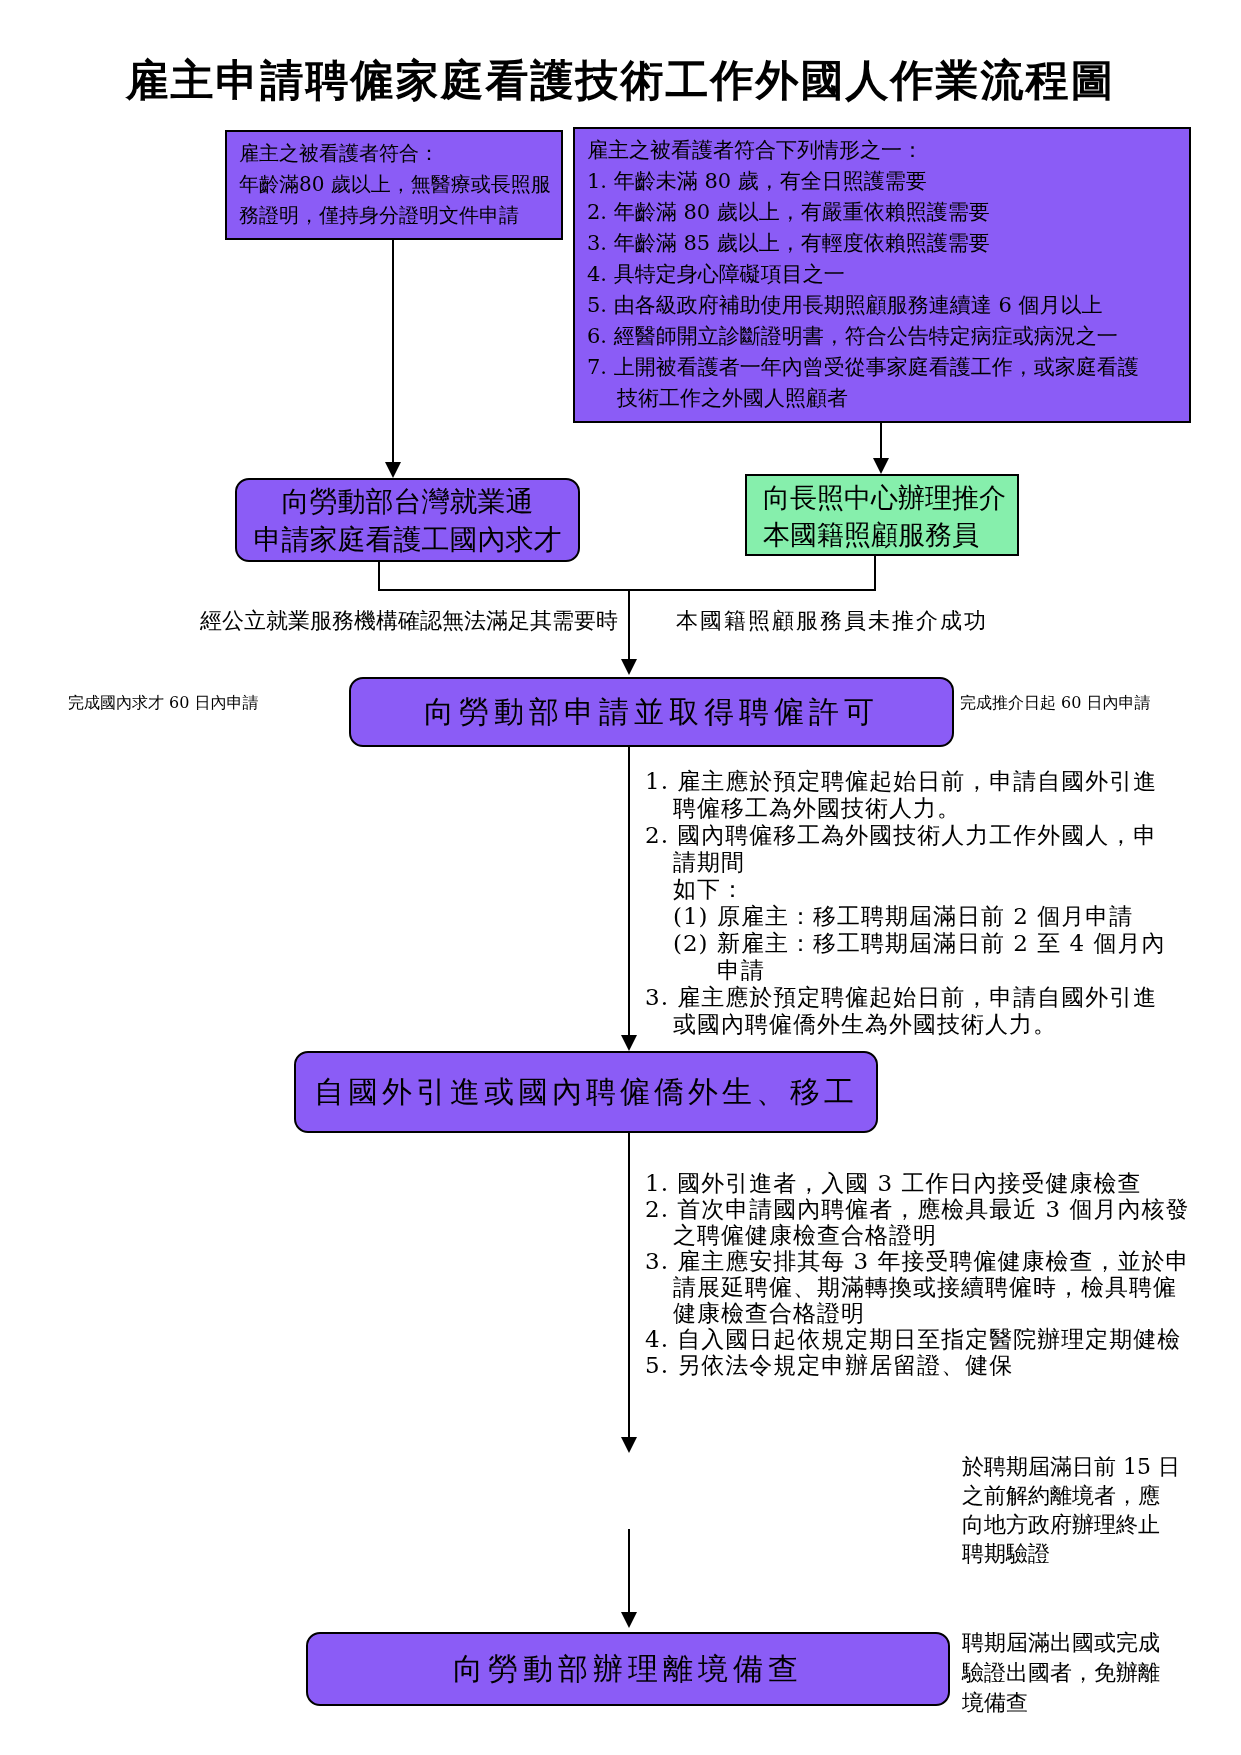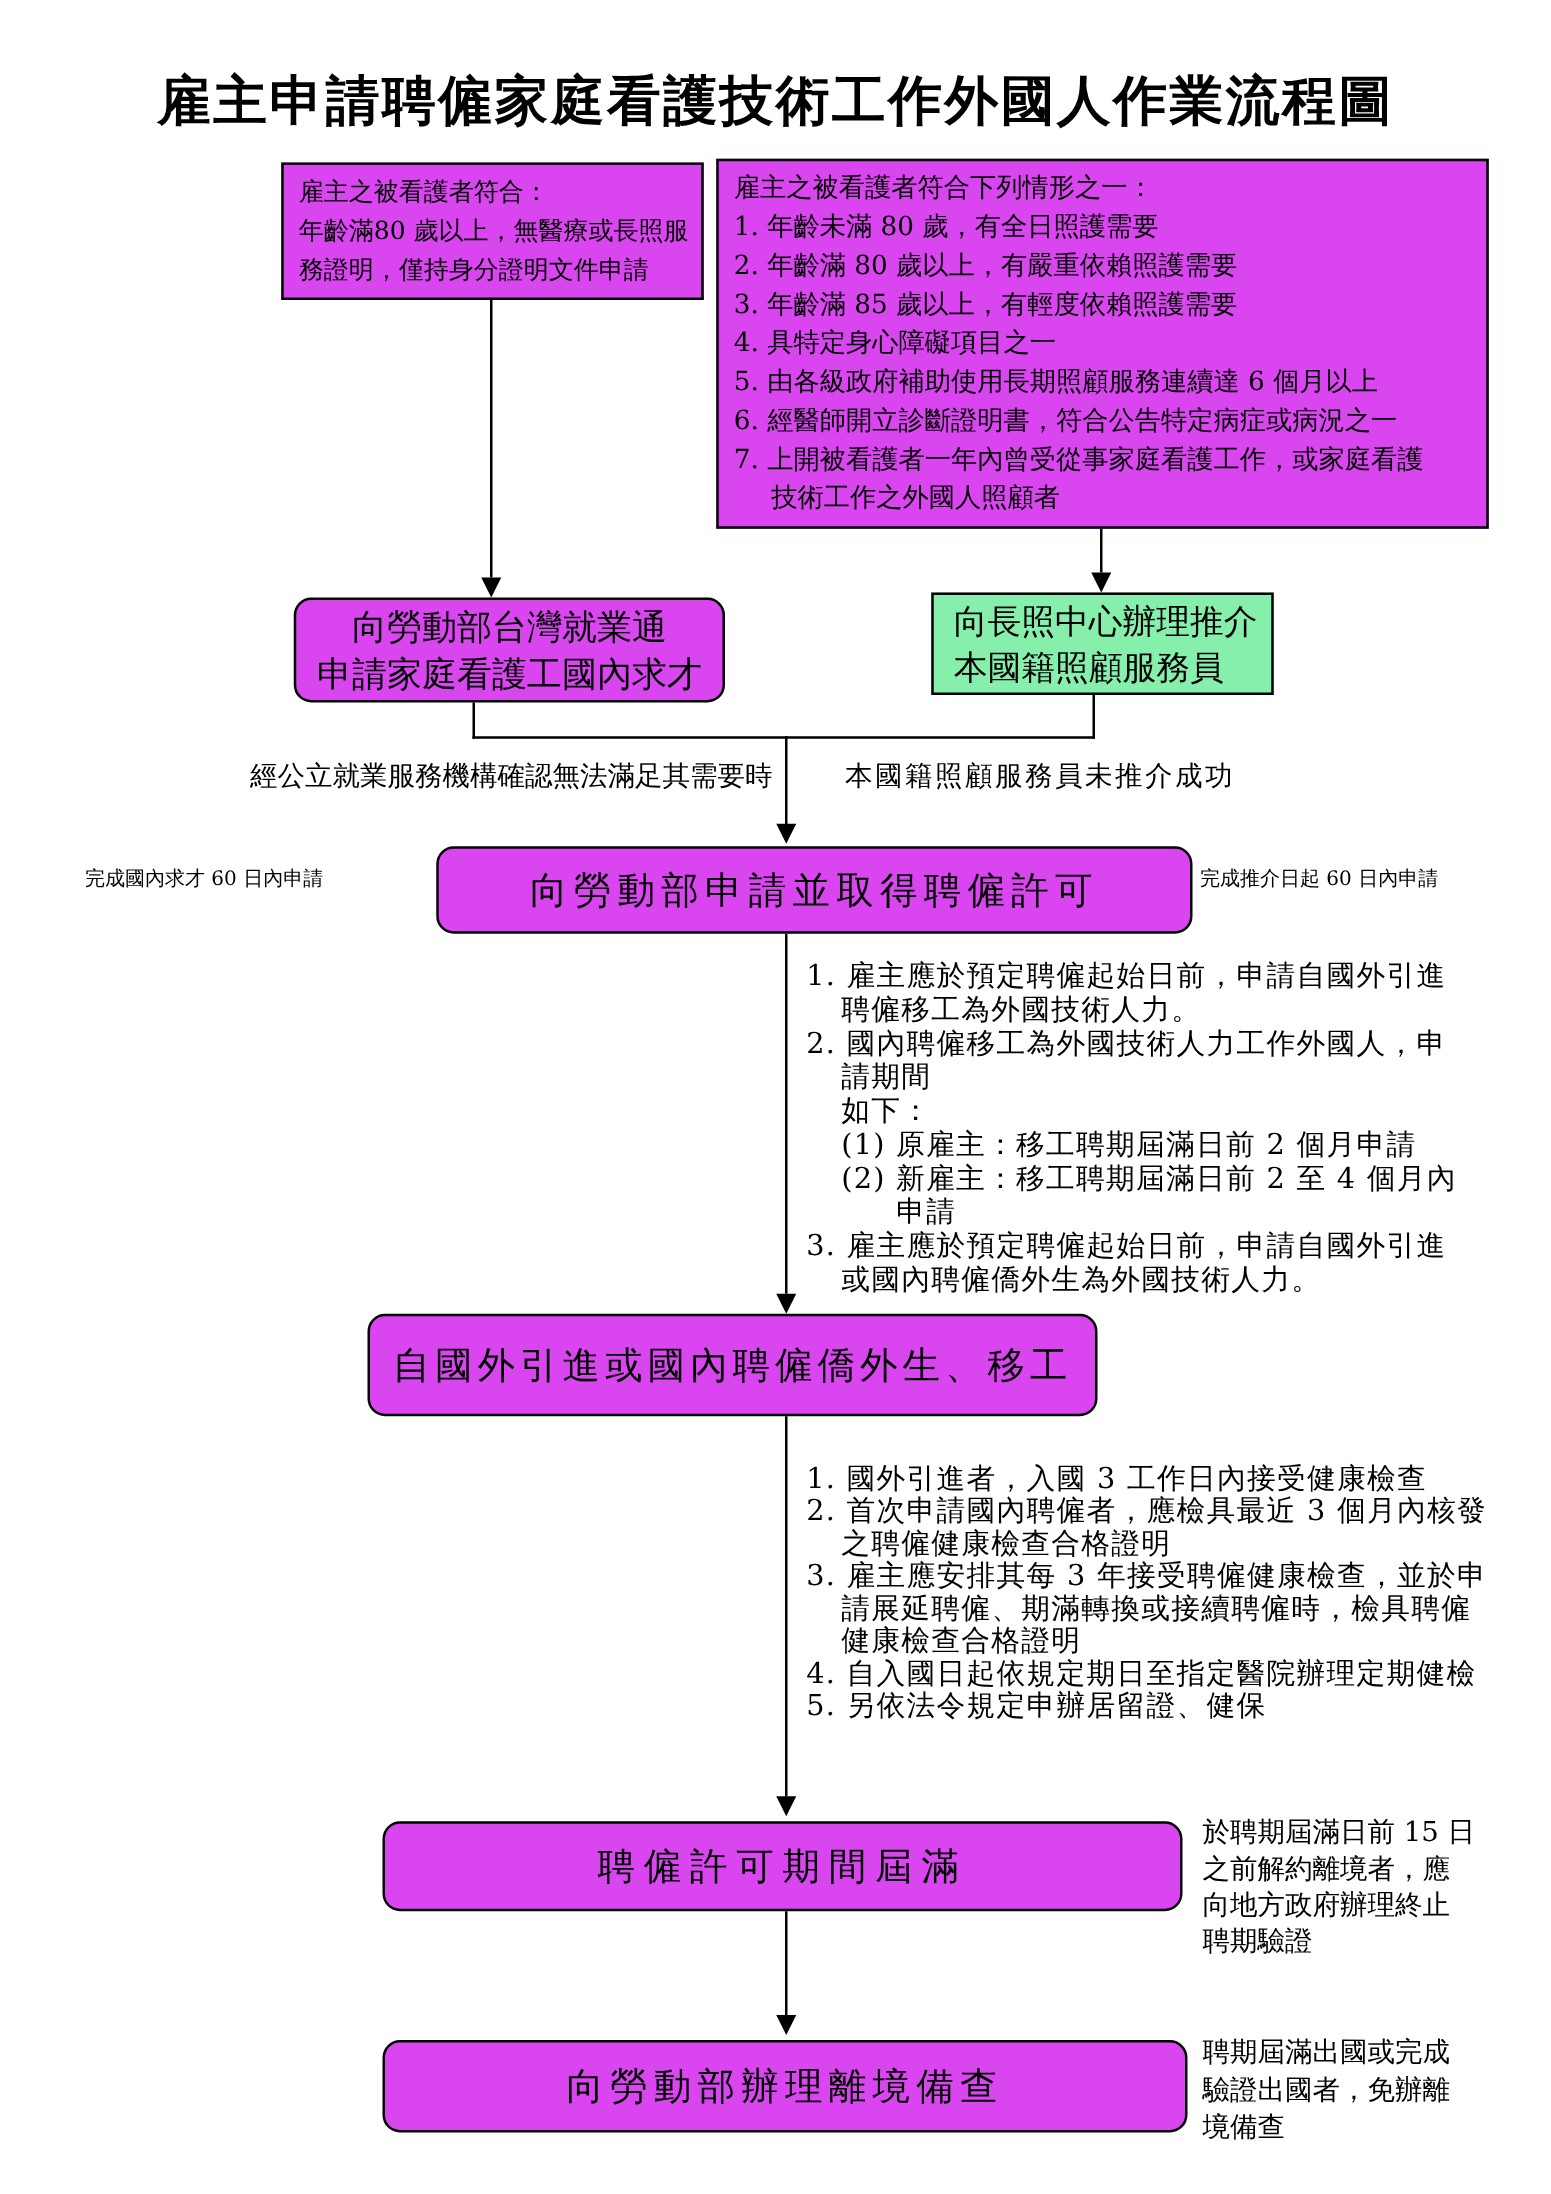--- a/index.html
+++ b/index.html
@@ -6,21 +6,21 @@
   .page{
     position:relative; width:1241px; height:1755px; background:#ffffff;
     font-family:"DejaVu Serif","Liberation Serif",serif; color:#000;
     overflow:hidden;
   }
   .title{
     position:absolute; top:52px; left:0; width:100%;
     text-align:center; font-size:43px; font-weight:bold; letter-spacing:2px;
   }
   .box{
-    position:absolute; border:2px solid #000; background:#d946ef; box-sizing:border-box;
+    position:absolute; border:2px solid #000; background:#8b5cf6; box-sizing:border-box;
   }
   .center-box{ display:flex; flex-direction:column; justify-content:center; text-align:center;border-radius:14px; }
   .big{ font-size:30px; }
   .v{ position:absolute; width:2px; background:#000; }
   .h{ position:absolute; height:2px; background:#000; }
   .ah{ position:absolute; width:0; height:0;
        border-left:8px solid transparent; border-right:8px solid transparent;
        border-top:16px solid #000; }
   .lbl{ position:absolute; white-space:nowrap; }
   .tline{ white-space:nowrap; }
@@ -125,23 +125,20 @@
     <div class="tline">1. 國外引進者，入國 3 工作日內接受健康檢查</div>
     <div class="tline">2. 首次申請國內聘僱者，應檢具最近 3 個月內核發</div>
     <div class="tline ind1">之聘僱健康檢查合格證明</div>
     <div class="tline">3. 雇主應安排其每 3 年接受聘僱健康檢查，並於申</div>
     <div class="tline ind1">請展延聘僱、期滿轉換或接續聘僱時，檢具聘僱</div>
     <div class="tline ind1">健康檢查合格證明</div>
     <div class="tline">4. 自入國日起依規定期日至指定醫院辦理定期健檢</div>
     <div class="tline">5. 另依法令規定申辦居留證、健保</div>
   </div>
 
-  <div class="box center-box big" id="boxG">
-    <div class="tline">聘僱許可期間屆滿</div>
-  </div>
   <div class="sidenote" id="noteG">
     <div class="tline">於聘期屆滿日前 15 日</div>
     <div class="tline">之前解約離境者，應</div>
     <div class="tline">向地方政府辦理終止</div>
     <div class="tline">聘期驗證</div>
   </div>
 
   <div class="v" style="left:628px;top:1529px;height:83px;"></div>
   <div class="ah" style="left:621px;top:1612px;"></div>
 

